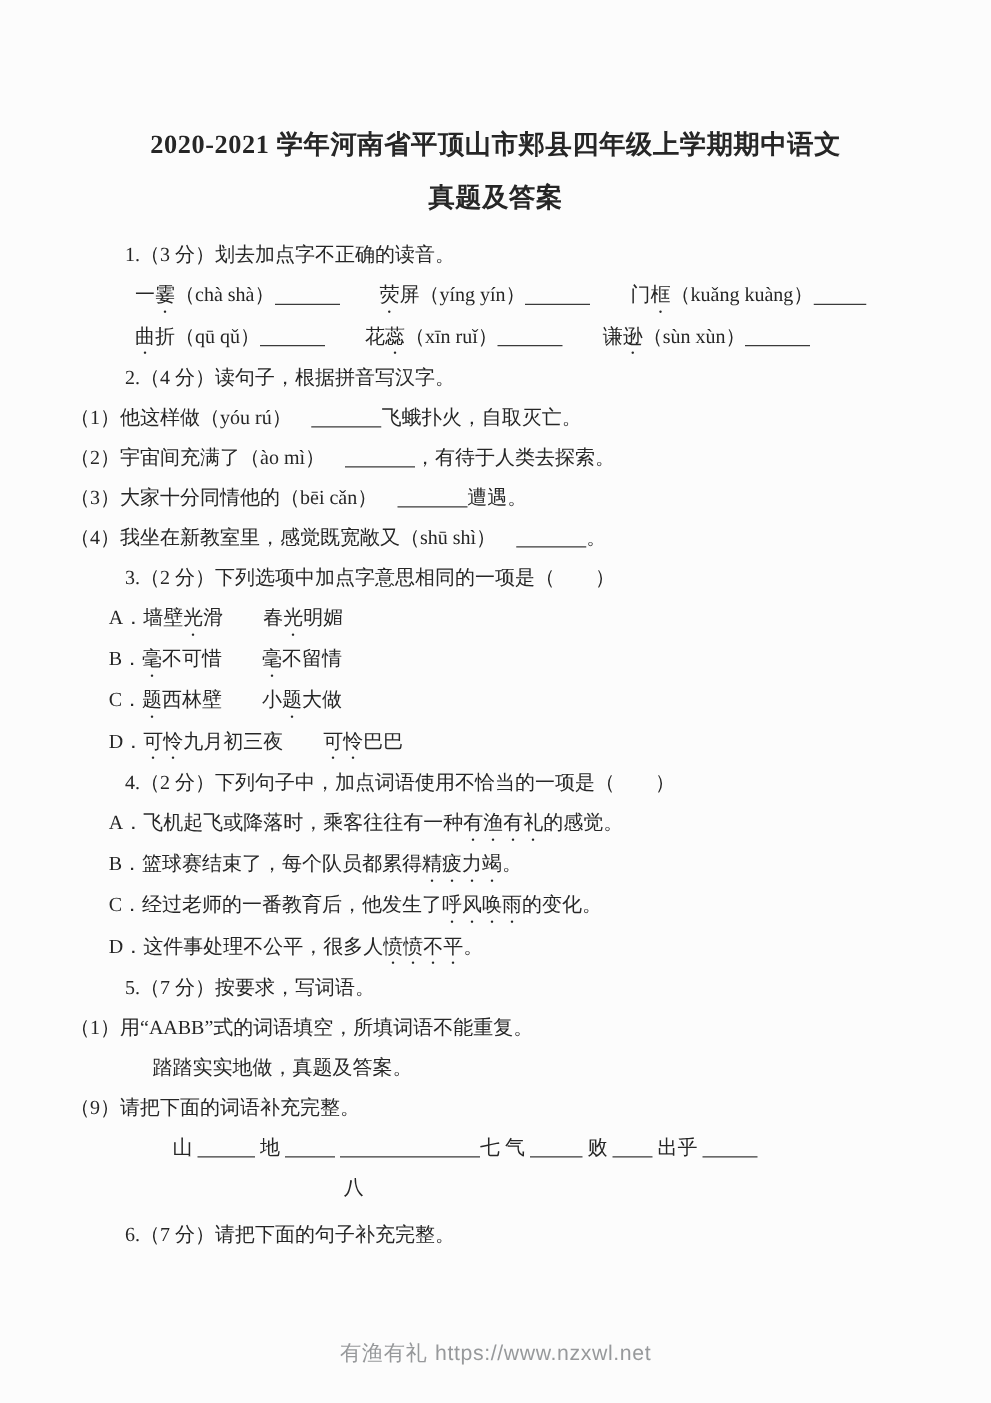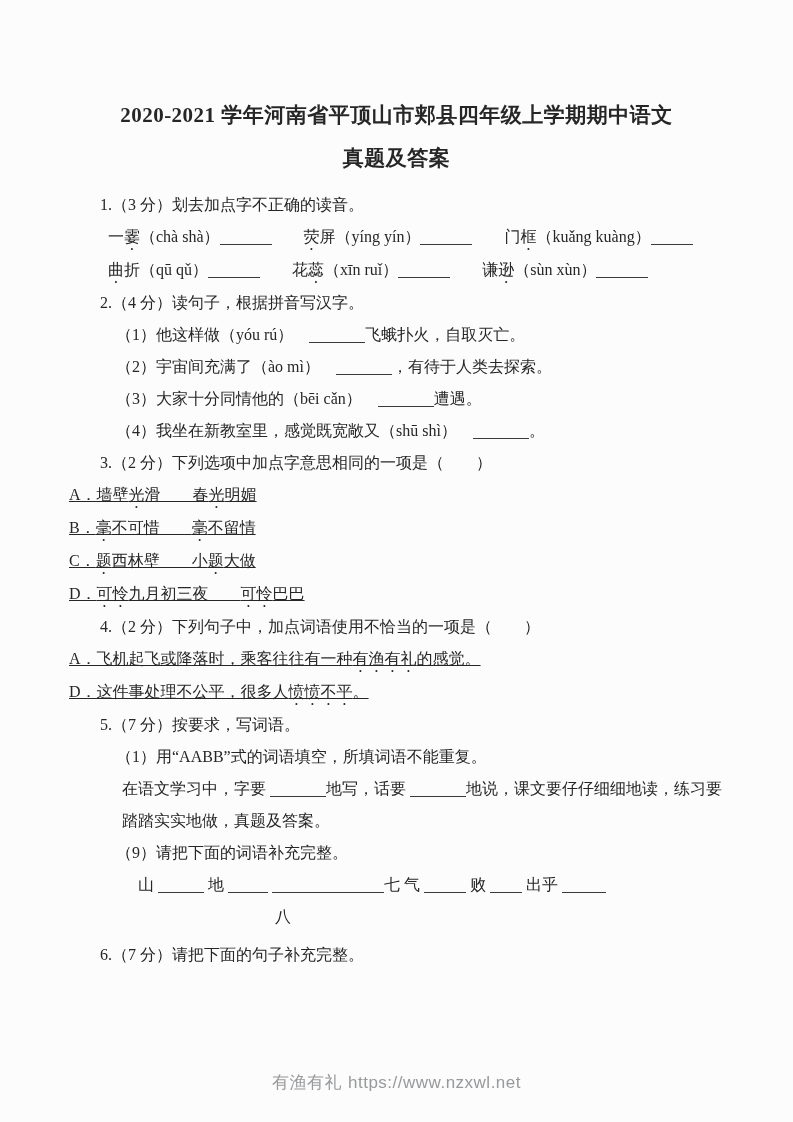--- a/index.html
+++ b/index.html
@@ -20,23 +20,23 @@
     line-height:43px;
     letter-spacing:0.5px;
   }
   .doc { margin-top:9px; font-size:16px; }
   .ln {
     line-height:32px;
     white-space:pre-wrap;
     padding-left:100px;
     padding-right:70px;
   }
-  .ln.sub   { padding-left:116px; }
+  .ln.sub   { padding-left:56px; }
   .ln.row   { padding-left:108px; }
-  .ln.opt   { padding-left:69px;text-decoration:underline; }
+  .ln.opt   { padding-left:87px; }
   .ln.fill  { padding-left:122px; }
   .ln.words { padding-left:138px; }
   .ln.words2{ padding-left:275px; }
   .ln.q6gap { margin-top:6px; }
   .blank {
     display:inline-block;
     border-bottom:1px solid #3a3a3a;
     height:14px;
     vertical-align:-3px;
   }
@@ -77,24 +77,25 @@
     <div class="ln sub">（2）宇宙间充满了（ào mì）　<span class="blank" style="width: 56px;"></span>，有待于人类去探索。</div>
     <div class="ln sub">（3）大家十分同情他的（bēi cǎn）　<span class="blank" style="width: 56px;"></span>遭遇。</div>
     <div class="ln sub">（4）我坐在新教室里，感觉既宽敞又（shū shì）　<span class="blank" style="width: 56px;"></span>。</div>
     <div class="ln">3.（2 分）下列选项中加点字意思相同的一项是（　　）</div>
     <div class="ln opt">A．墙壁<span class="em">光</span>滑　　春<span class="em">光</span>明媚</div>
     <div class="ln opt">B．<span class="em">毫</span>不可惜　　<span class="em">毫</span>不留情</div>
     <div class="ln opt">C．<span class="em">题</span>西林壁　　小<span class="em">题</span>大做</div>
     <div class="ln opt">D．<span class="em">可怜</span>九月初三夜　　<span class="em">可怜</span>巴巴</div>
     <div class="ln">4.（2 分）下列句子中，加点词语使用不恰当的一项是（　　）</div>
     <div class="ln opt">A．飞机起飞或降落时，乘客往往有一种<span class="em">有渔有礼</span>的感觉。</div>
+    <div class="ln opt">B．篮球赛结束了，每个队员都累得<span class="em">精疲力竭</span>。</div>
+    <div class="ln opt">C．经过老师的一番教育后，他发生了<span class="em">呼风唤雨</span>的变化。</div>
     <div class="ln opt">D．这件事处理不公平，很多人<span class="em">愤愤不平</span>。</div>
     <div class="ln">5.（7 分）按要求，写词语。</div>
     <div class="ln sub">（1）用“AABB”式的词语填空，所填词语不能重复。</div>
-    <div class="ln fill">在语文学习中，字要 <span class="blank" style="width: 56px;"></span>地写，话要 <span class="blank" style="width: 56px;"></span>地说，课文要仔仔细细地读，练习要</div>
     <div class="ln fill">踏踏实实地做，真题及答案。</div>
     <div class="ln sub">（9）请把下面的词语补充完整。</div>
     <div class="ln words">山 <span class="blank" style="width: 46px;"></span> 地 <span class="blank" style="width: 40px;"></span> <span class="blank" style="width: 112px;"></span>七 气 <span class="blank" style="width: 42px;"></span> 败 <span class="blank" style="width: 32px;"></span> 出乎 <span class="blank" style="width: 44px;"></span></div>
     <div class="ln words2">八</div>
     <div class="ln q6gap">6.（7 分）请把下面的句子补充完整。</div>
   </div>
 
   <div class="footer">
     <span>有渔有礼</span><span class="url">https://www.nzxwl.net</span>
   </div>

